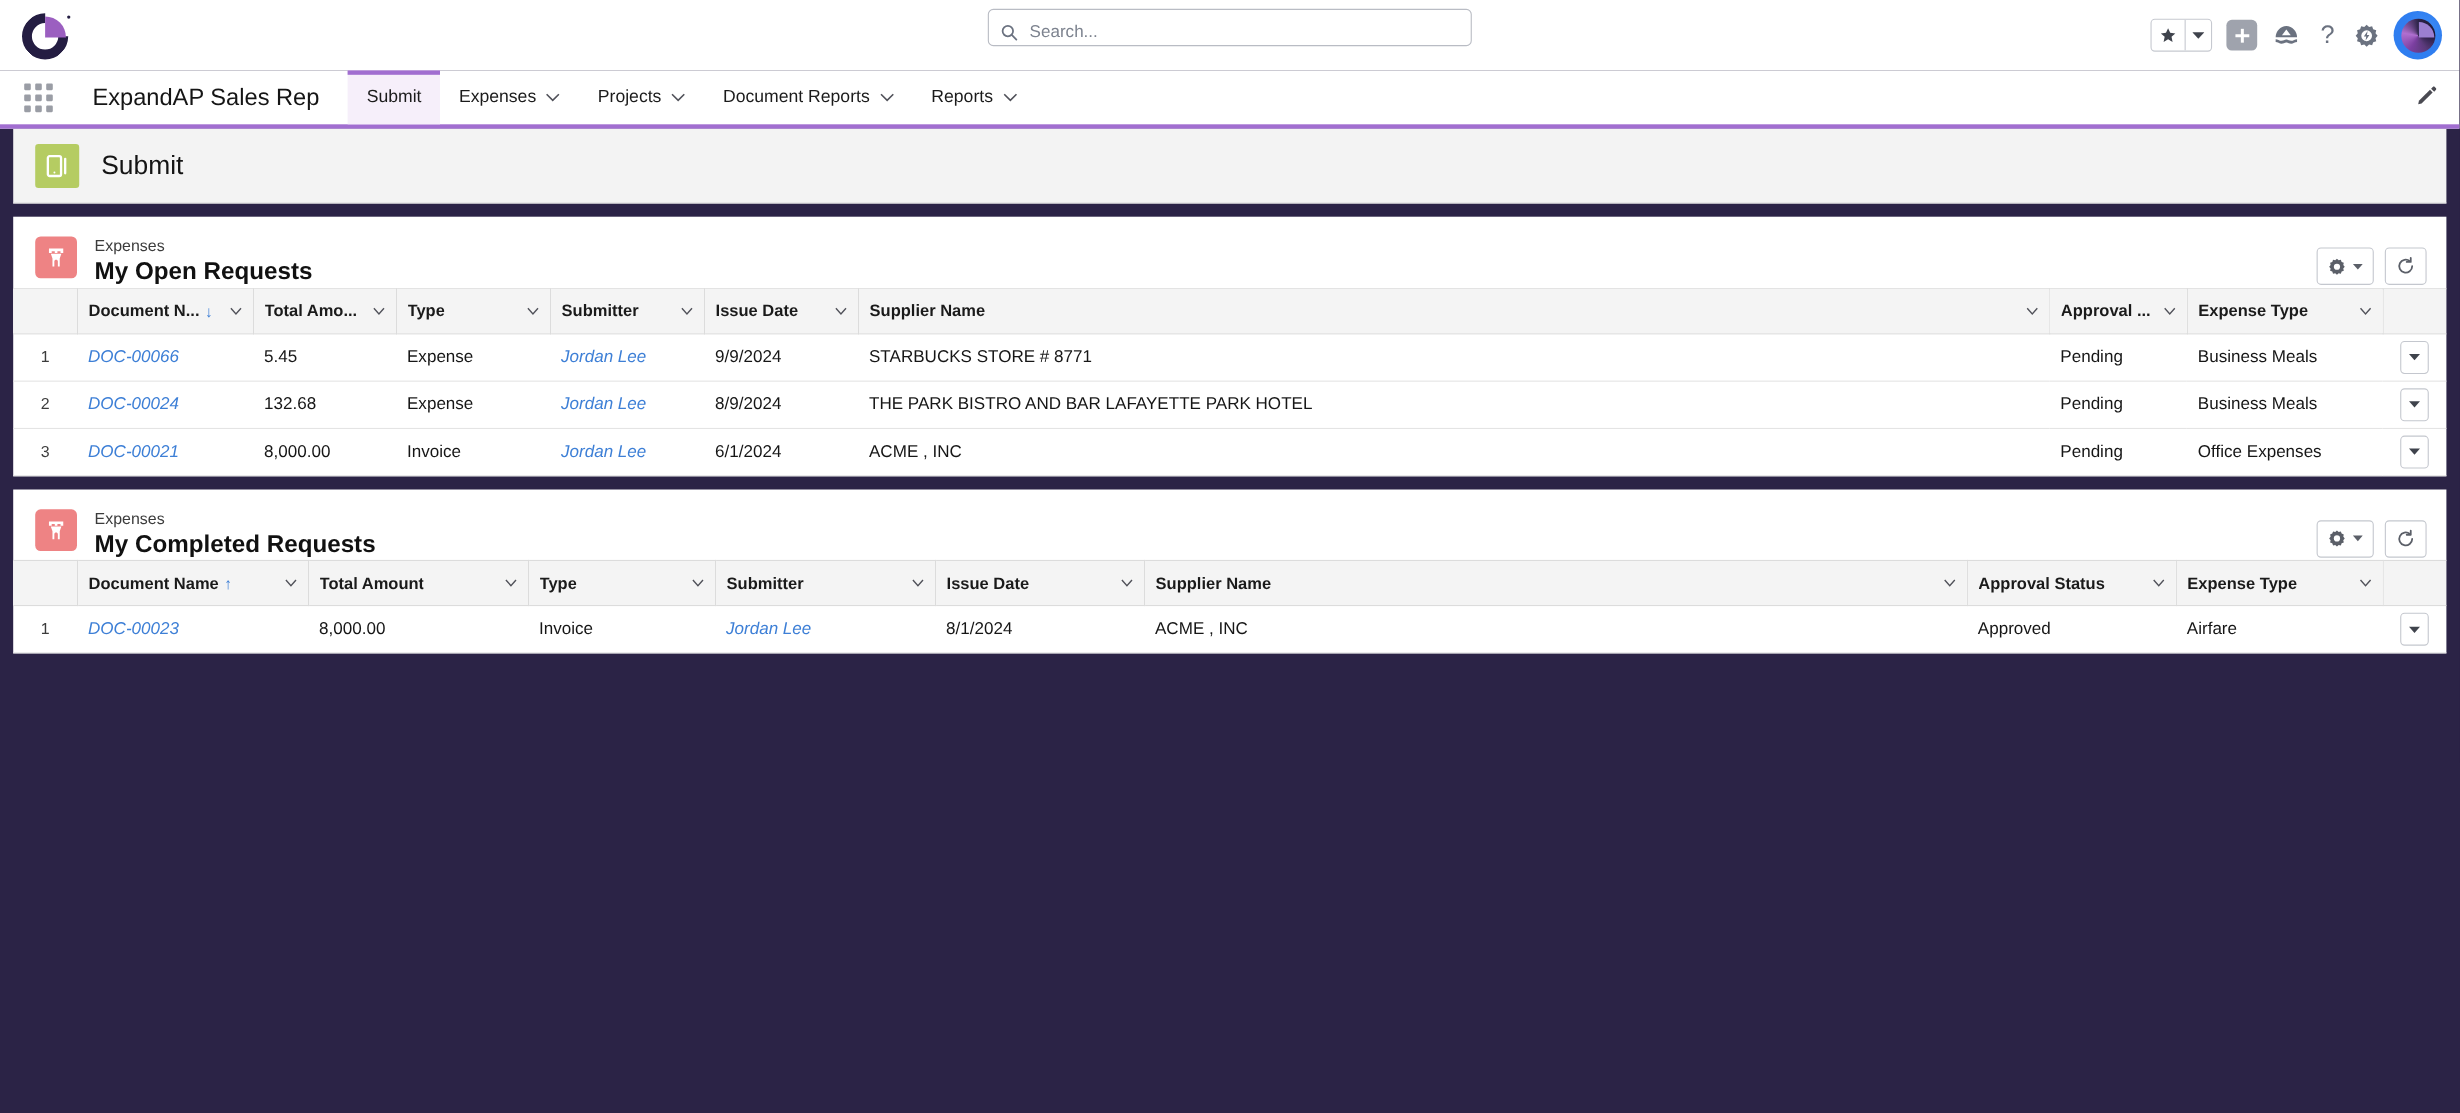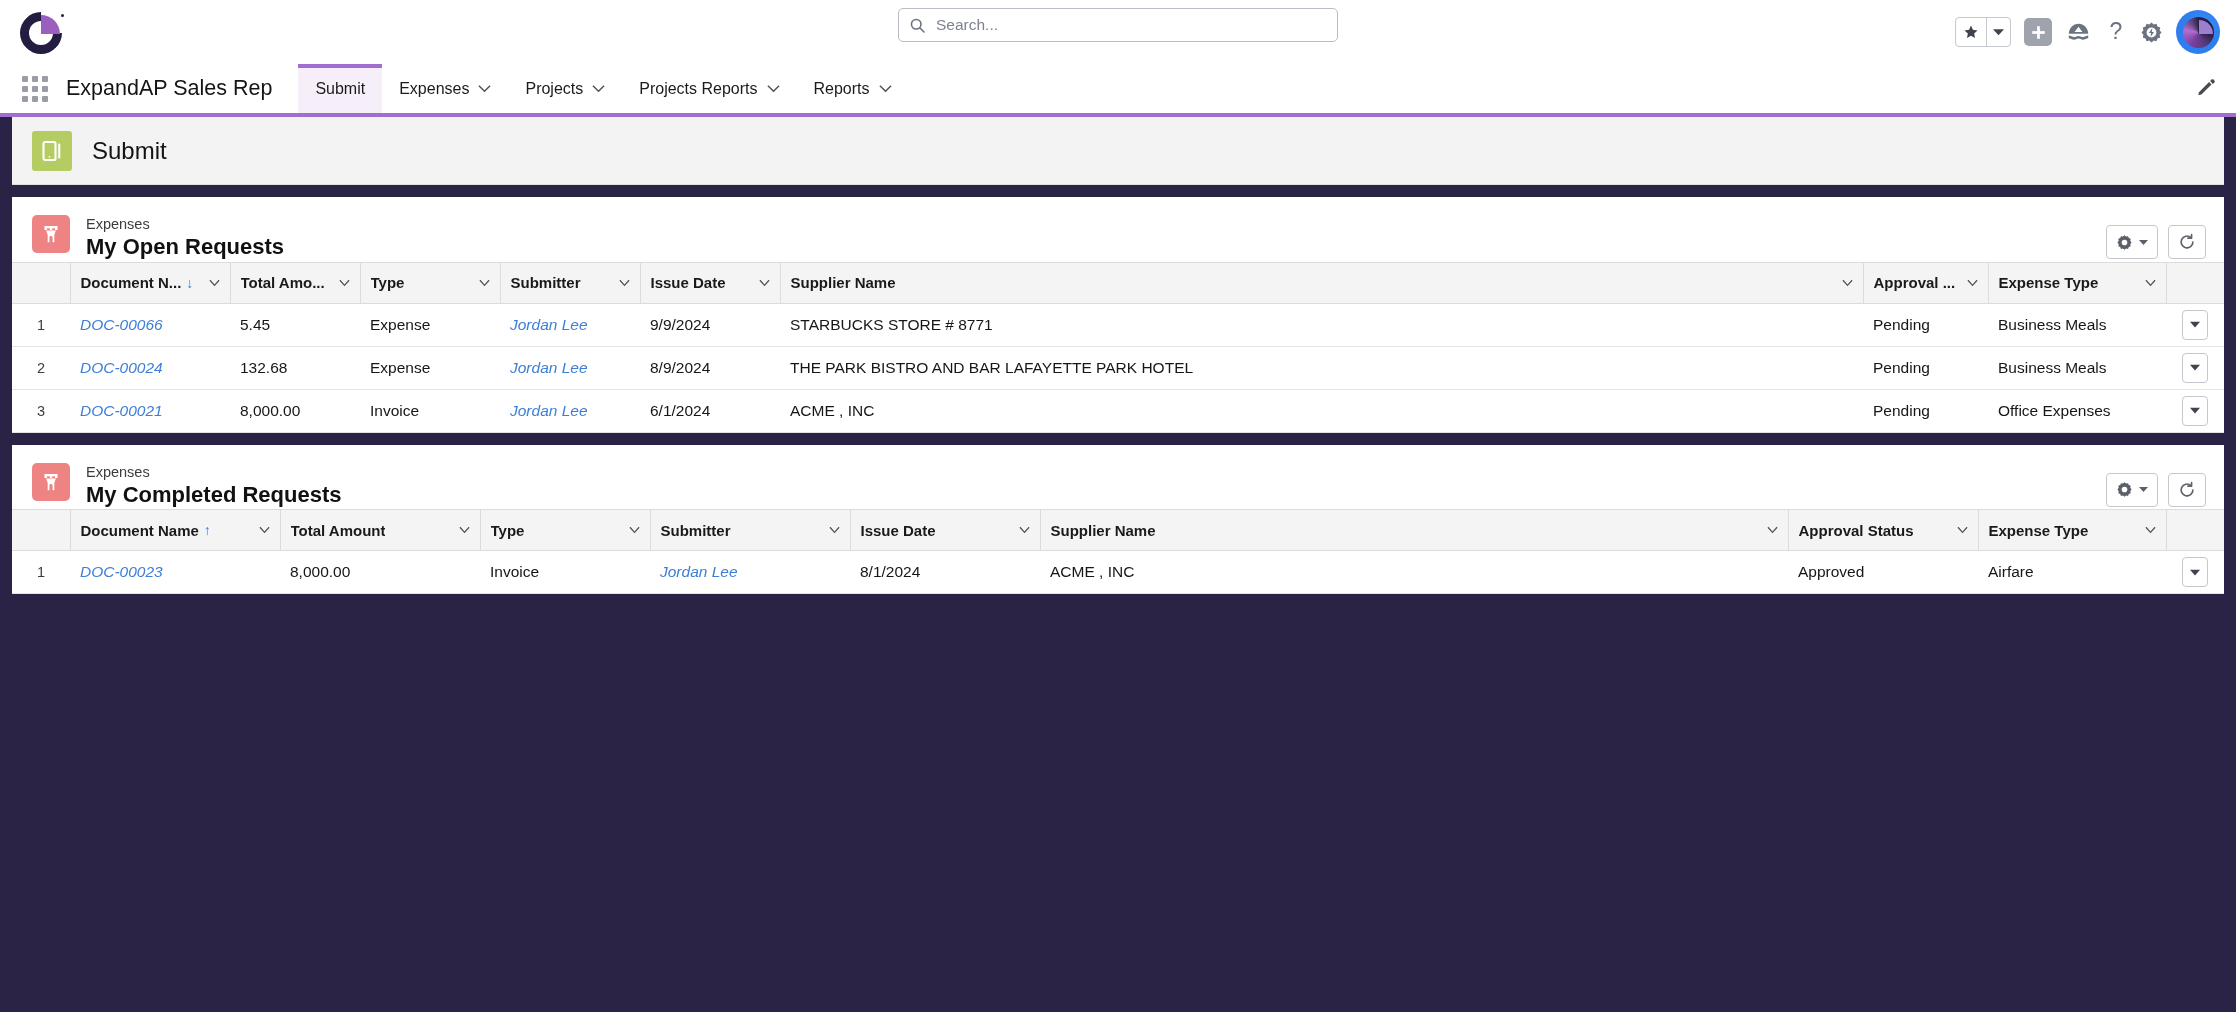--- a/index.html
+++ b/index.html
@@ -35,21 +35,21 @@
     background:#241d42; border-radius:50%;
   }
 
   .search-wrap {
     position: absolute; left: 50%; transform: translateX(-50%);
     top: 8px;
   }
   .search-box {
     width: 440px; height: 34px;
     border: 1px solid #b9bcc4; border-radius: 5px;
-    display: flex; align-items: center; padding: 12px 10px;
+    display: flex; padding: 12px 10px;
     background: #fff;
   }
   .search-box svg { flex: none; }
   .search-text {
     margin-left: 10px; color: #7d838f; font-size: 15.5px;
   }
 
   .top-right {
     position: absolute; right: 16px; top: 0; height: 64px;
     display: flex; align-items: center; gap: 13px;
@@ -86,21 +86,21 @@
     border-bottom: 4px solid #a16ed0;
     position: relative;
   }
   .waffle {
     width: 26px; margin-left: 22px; align-self: center;
     display: grid; grid-template-columns: repeat(3, 6px);
     grid-gap: 4px;
   }
   .waffle i { width: 6px; height: 6px; background: #9a9da5; border-radius: 1px; display:block; }
   .app-name {
-    align-self: center; margin-left: 18px;
+    align-self: center; margin-left: 36px;
     font-size: 21.5px; color: #151515; font-weight: 400;
     white-space: nowrap;
   }
   .navtabs { display: flex; align-items: stretch; margin-left: 26px; }
   .navtab {
     display: flex; align-items: center; gap: 9px;
     padding: 0 17px; font-size: 16px; color: #1b1b1b;
     position: relative; white-space: nowrap;
   }
   .navtab.active { background: #f6effa; }
@@ -261,21 +261,21 @@
           <polyline points="1,1.5 7,7.5 13,1.5" fill="none" stroke="#51525a" stroke-width="1.6"></polyline>
         </svg>
     </div>
     <div class="navtab">
       <span>Projects</span>
       <svg width="13" height="9" viewBox="0 0 14 9">
           <polyline points="1,1.5 7,7.5 13,1.5" fill="none" stroke="#51525a" stroke-width="1.6"></polyline>
         </svg>
     </div>
     <div class="navtab">
-      <span>Projects Reports</span>
+      <span>Document Reports</span>
       <svg width="13" height="9" viewBox="0 0 14 9">
           <polyline points="1,1.5 7,7.5 13,1.5" fill="none" stroke="#51525a" stroke-width="1.6"></polyline>
         </svg>
     </div>
     <div class="navtab">
       <span>Reports</span>
       <svg width="13" height="9" viewBox="0 0 14 9">
           <polyline points="1,1.5 7,7.5 13,1.5" fill="none" stroke="#51525a" stroke-width="1.6"></polyline>
         </svg>
     </div>

